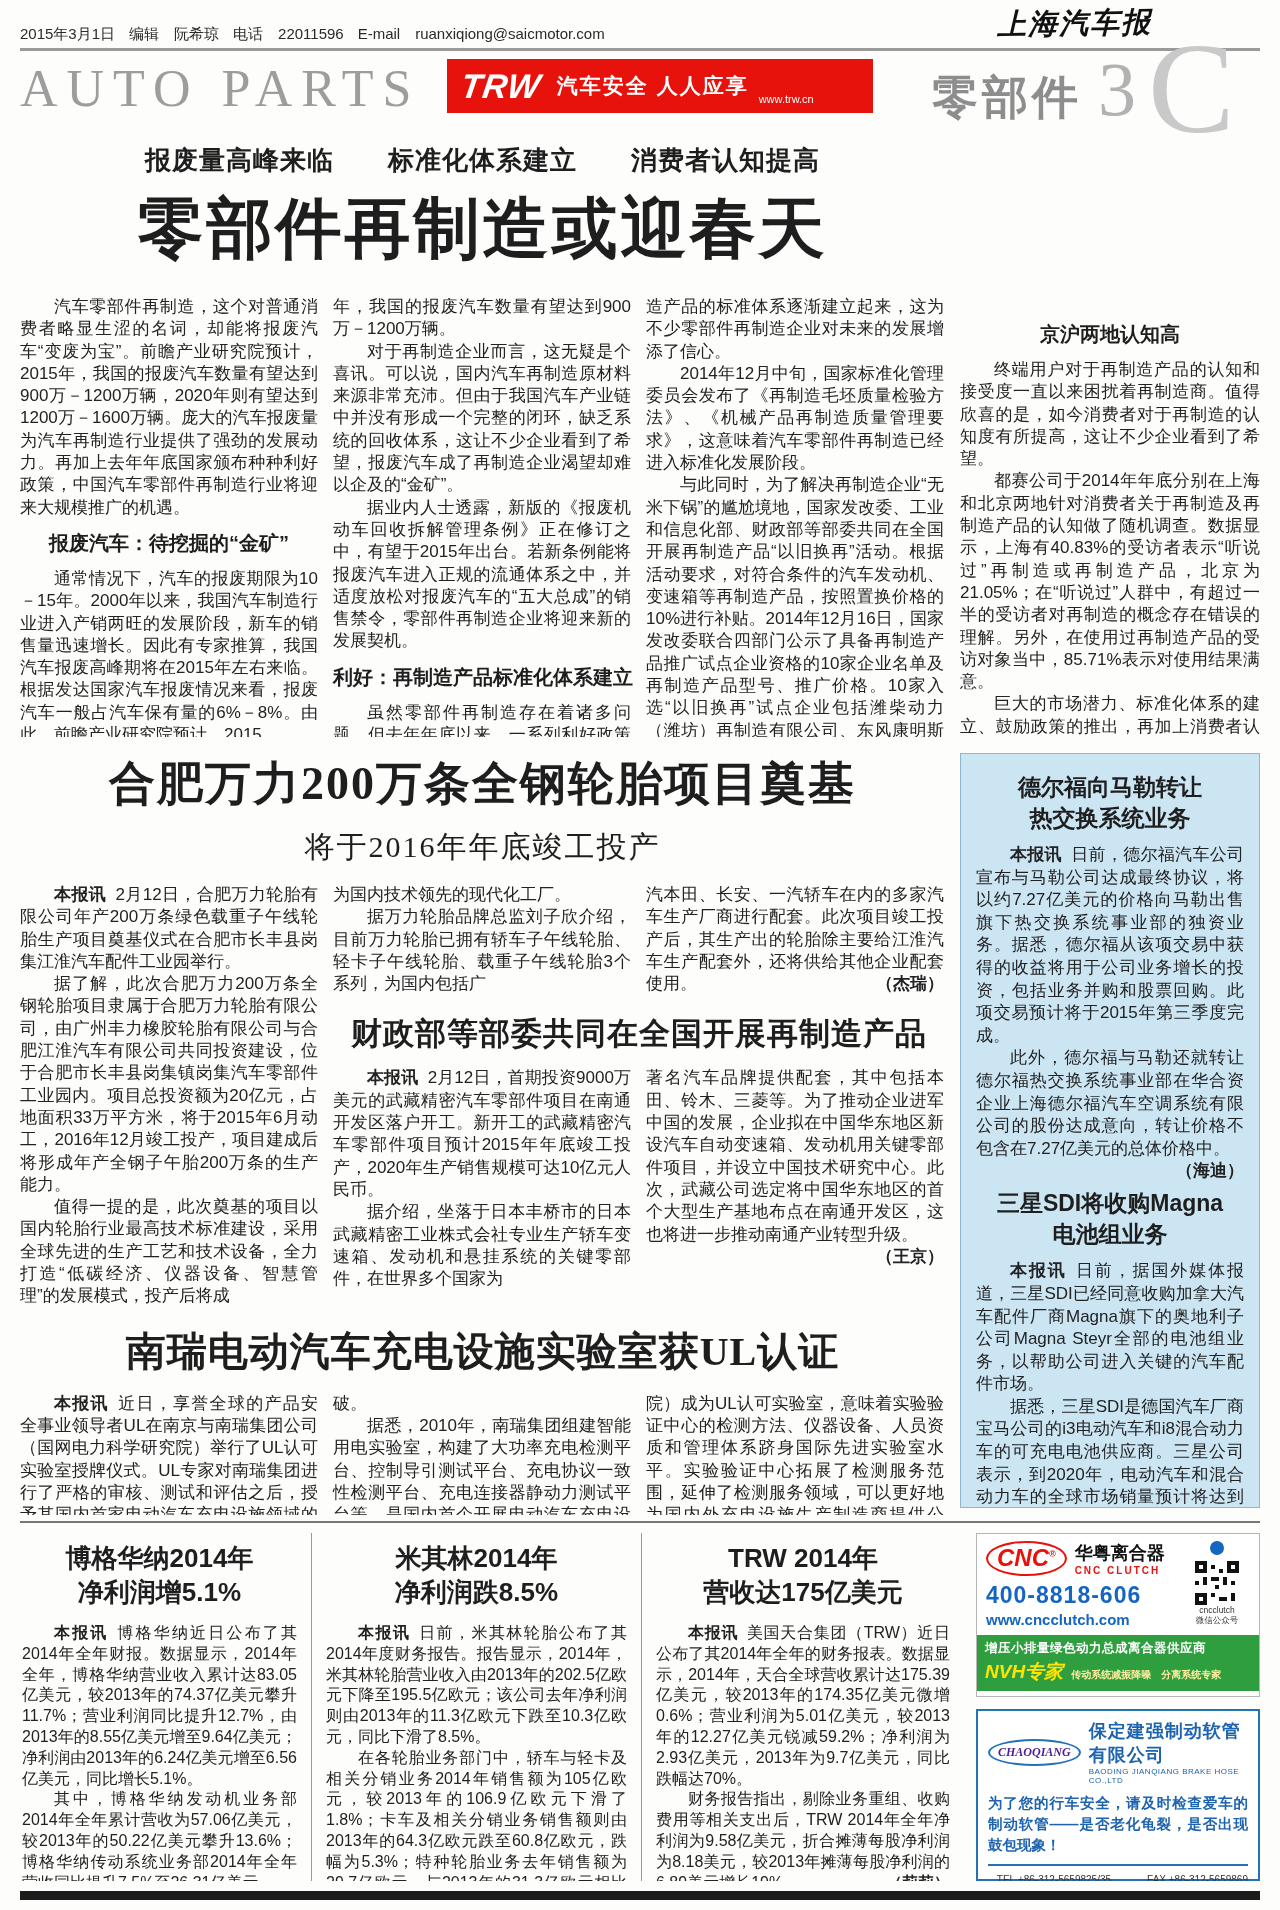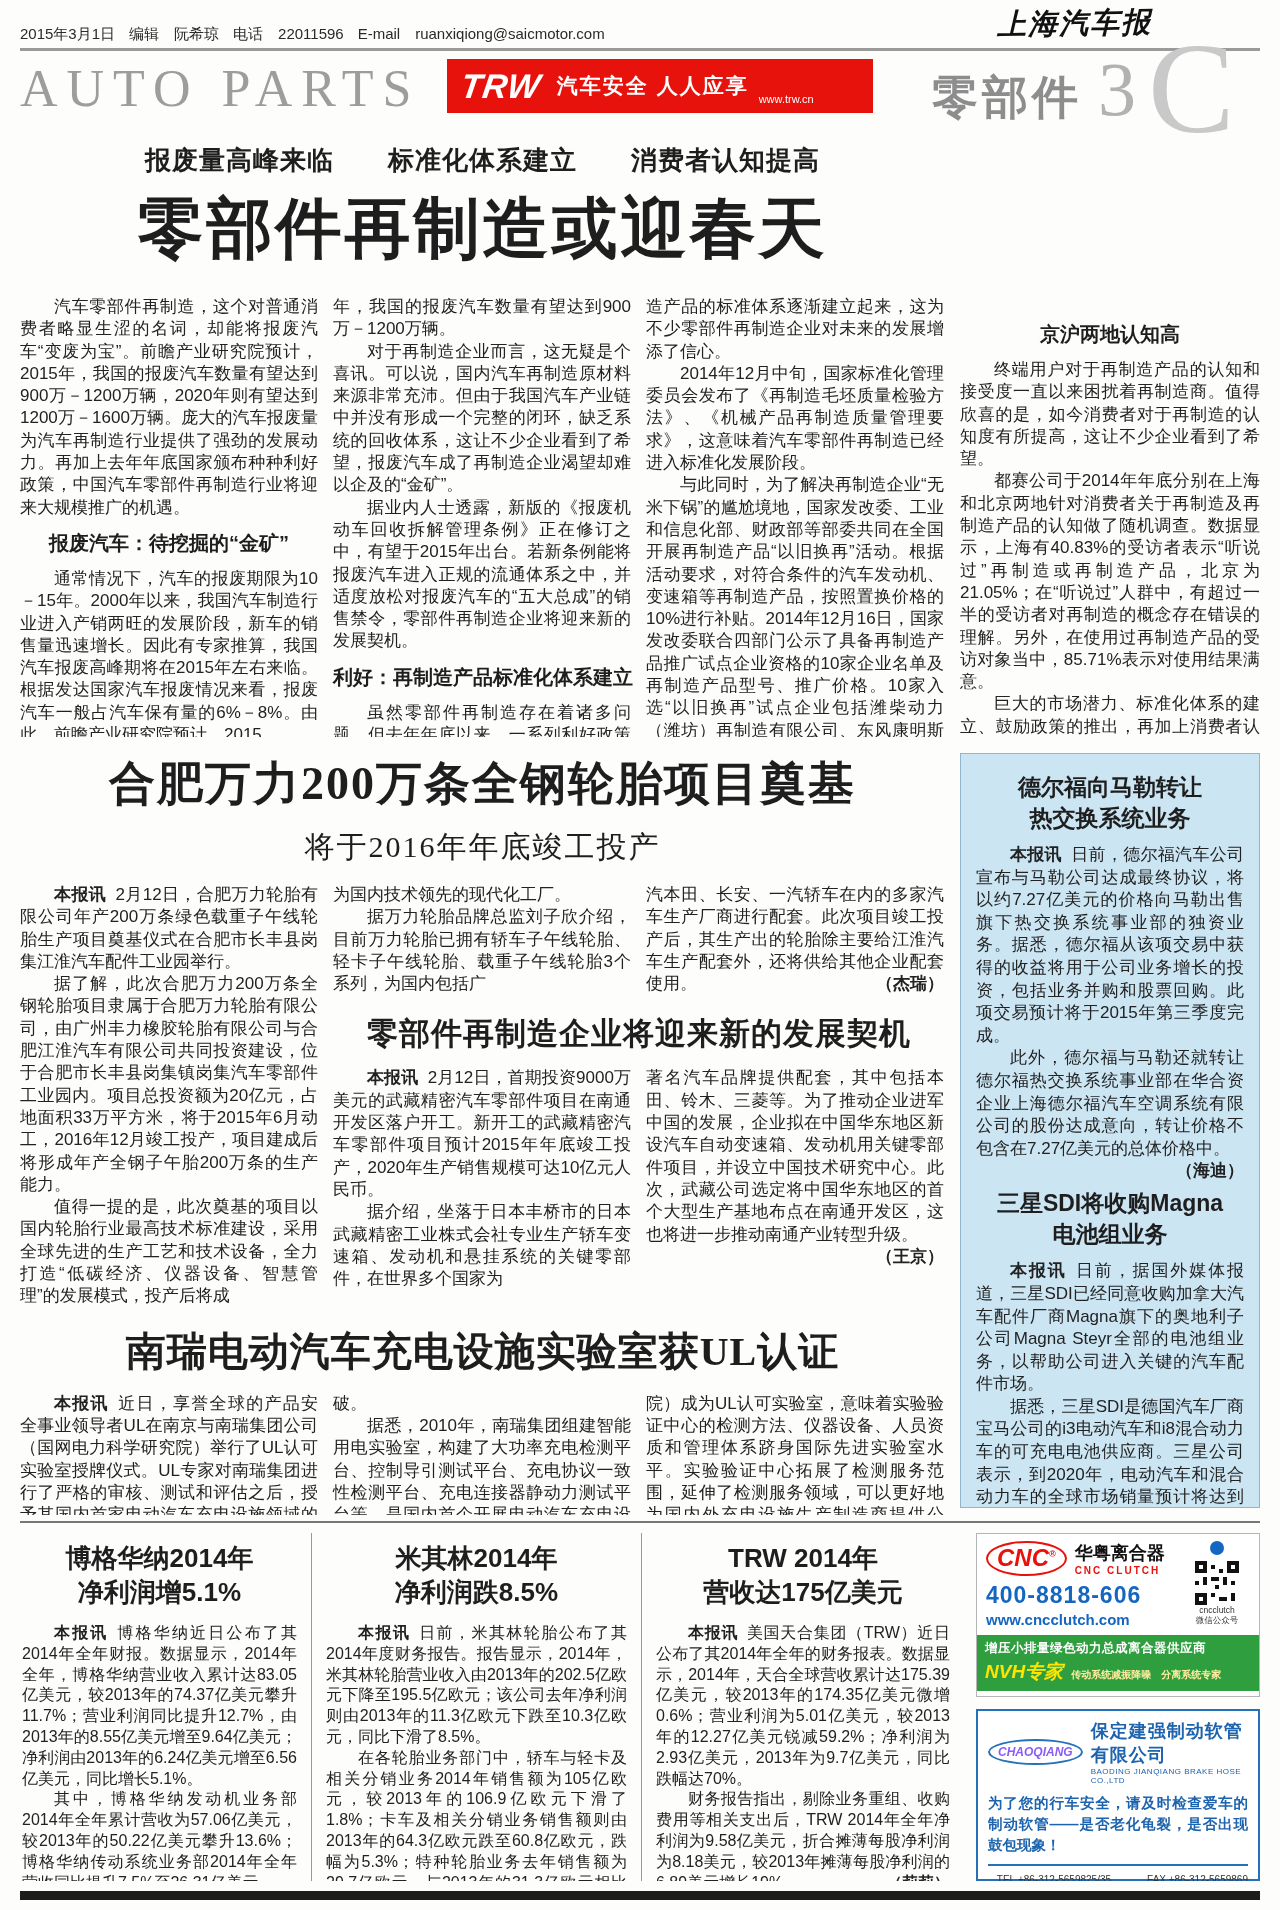--- a/index.html
+++ b/index.html
@@ -93,21 +93,21 @@
   .qr { display:block; margin:0 auto; }
   .wechat-label { font-size:8.5px; color:#333; line-height:10px; }
   .cnc-band { background:#2f9e3f; margin:7px -9px 0; padding:5px 8px 6px; }
   .cnc-band-l1 { color:#fff; font-size:12.5px; font-weight:700; letter-spacing:0.5px; }
   .cnc-band-l2 { display:flex; align-items:baseline; gap:8px; margin-top:2px; }
   .cnc-nvh { color:#ffe400; font-size:19px; font-weight:900; font-style:italic; }
   .cnc-band-l3 { color:#ffec9e; font-size:10px;font-weight:bold; }
 
   .jq-ad { border:2px solid #2471b8; background:#fff; height:172px; padding:8px 10px; color:#1d63ad; }
   .jq-top { display:flex; gap:8px; align-items:center; }
-  .jq-logo { border:2px solid #2471b8; border-radius:50%; font-style:italic; font-weight:800; font-size:12px; padding:4px 8px; color:#8b5cf6; white-space:nowrap; }
+  .jq-logo { border:2px solid #2471b8; border-radius:50%; font-style:italic; font-weight:800; font-size:12px; padding:4px 8px; color:#4c1d95; white-space:nowrap;font-family:Liberation Serif, serif; }
   .jq-name-cn { font-size:18px; font-weight:800; letter-spacing:1px; }
   .jq-name-en { font-size:8px; letter-spacing:0.5px; }
   .jq-body { font-size:14.5px; line-height:21px; margin-top:8px; text-align:justify; font-weight:600; }
   .jq-div { height:2px; background:#2471b8; margin:8px 0 6px; }
   .jq-contact { font-size:10px; color:#333; line-height:16px; display:flex; justify-content:flex-end;gap:36px; }
 
   .page-bottom-bar { height:9px; background:#1c1c1c; margin-top:10px; }
 </style>
 </head>
 <body>
@@ -186,21 +186,21 @@
               <div class="col">
                 <p class="para" style="text-indent:0;">为国内技术领先的现代化工厂。</p>
                 <p class="para">据万力轮胎品牌总监刘子欣介绍，目前万力轮胎已拥有轿车子午线轮胎、轻卡子午线轮胎、载重子午线轮胎3个系列，为国内包括广</p>
               </div>
               <div class="col">
                 <p class="para" style="text-indent:0;"><span>汽本田、长安、一汽轿车在内的多家汽车生产厂商进行配套。此次项目竣工投产后，其生产出的轮胎除主要给江淮汽车生产配套外，还将供给其他企业配套使用。</span><span class="byline">（杰瑞）</span></p>
               </div>
             </div>
 
             <article>
-              <h2 class="serif-head musashi-headline">零部件再制造企业将迎来新的发展契机</h2>
+              <h2 class="serif-head musashi-headline">财政部等部委共同在全国开展再制造产品</h2>
               <div class="musashi-cols">
                 <div class="col">
                   <p class="para"><b class="lead-label">本报讯</b><span>2月12日，首期投资9000万美元的武藏精密汽车零部件项目在南通开发区落户开工。新开工的武藏精密汽车零部件项目预计2015年年底竣工投产，2020年生产销售规模可达10亿元人民币。</span></p>
                   <p class="para">据介绍，坐落于日本丰桥市的日本武藏精密工业株式会社专业生产轿车变速箱、发动机和悬挂系统的关键零部件，在世界多个国家为</p>
                 </div>
                 <div class="col">
                   <p class="para" style="text-indent:0;"><span>著名汽车品牌提供配套，其中包括本田、铃木、三菱等。为了推动企业进军中国的发展，企业拟在中国华东地区新设汽车自动变速箱、发动机用关键零部件项目，并设立中国技术研究中心。此次，武藏公司选定将中国华东地区的首个大型生产基地布点在南通开发区，这也将进一步推动南通产业转型升级。</span><span class="byline">（王京）</span></p>
                 </div>
               </div>
             </article>

